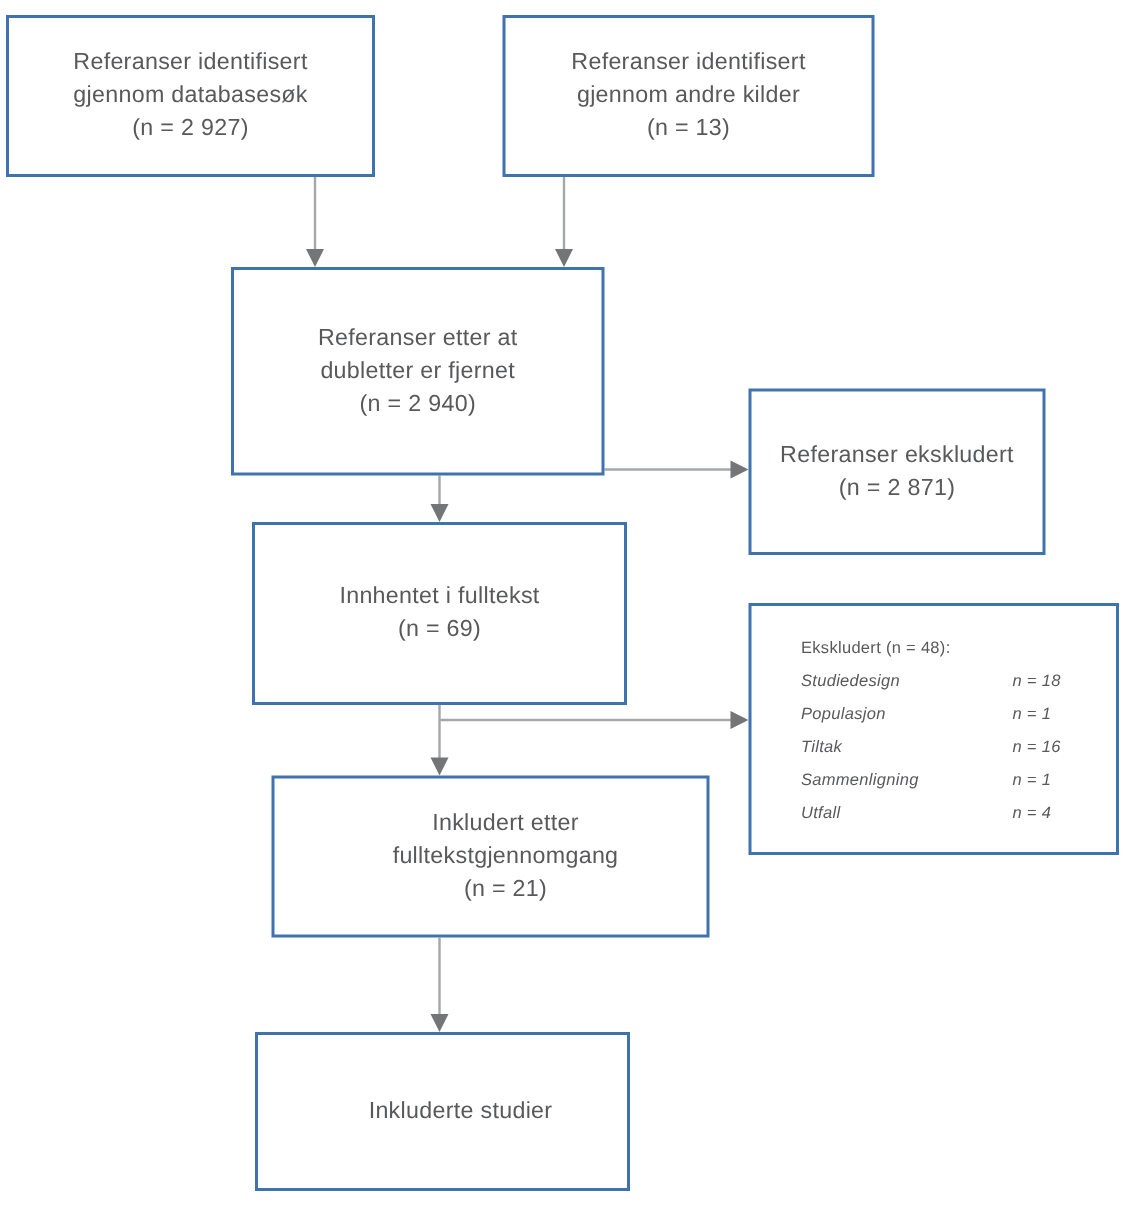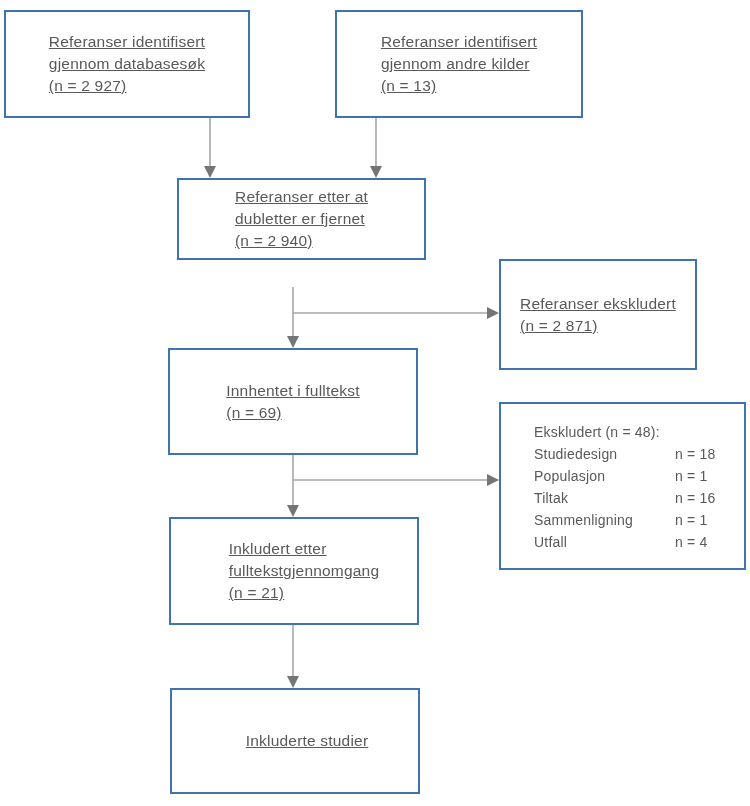--- a/index.html
+++ b/index.html
@@ -26,45 +26,46 @@
     position: absolute;
     box-sizing: border-box;
     background: #ffffff;
     border: 2px solid #3e73ad;
     z-index: 1;
     display: flex;
     align-items: center;
     justify-content: center;
   }
   .box-text {
+    text-align: center;
     font-size: 15.5px;
     line-height: 22px;
     letter-spacing: 0.2px;
-    text-decoration: underline;
   }
   .box-text sup {
     font-size: 9px;
     line-height: 0;
     vertical-align: super;
   }
   .box-list {
     display: block;
     align-items: flex-start;
     justify-content: flex-start;
   }
   .list-inner {
     padding: 17px 8px 0 33px;
-    font-size: 14px;
+    font-size: 11px;
     line-height: 22px;
     letter-spacing: 0.2px;
     text-align: left;
   }
   .excl-row {
     display: grid;
     grid-template-columns: 141px auto;
+    font-style: italic;
   }
 </style>
 </head>
 <body>
 
 <div id="canvas">
 
   <svg id="arrow-layer" width="750" height="806" viewBox="0 0 750 806">
 
     <g>
@@ -112,36 +113,36 @@
   </div>
 
   <div class="box" style="left:335px; top:10px; width:248px; height:108px;">
     <div class="box-text">
       <div>Referanser identifisert</div>
       <div>gjennom andre kilder</div>
       <div>(n = 13)</div>
     </div>
   </div>
 
-  <div class="box" style="left:177px; top:178px; width:249px; height:82px;">
+  <div class="box" style="left:154px; top:178px; width:249px; height:139px;">
     <div class="box-text">
       <div>Referanser etter at</div>
       <div>dubletter er fjernet</div>
       <div>(n = 2 940)</div>
     </div>
   </div>
 
   <div class="box" style="left:499px; top:259px; width:198px; height:111px;">
     <div class="box-text">
       <div>Referanser ekskludert</div>
       <div>(n = 2 871)</div>
     </div>
   </div>
 
-  <div class="box" style="left:168px; top:348px; width:250px; height:107px;">
+  <div class="box" style="left:168px; top:348px; width:250px; height:122px;">
     <div class="box-text">
       <div>Innhentet i fulltekst</div>
       <div>(n = 69)</div>
     </div>
   </div>
 
   <div class="box box-list" style="left:499px; top:402px; width:247px; height:168px;">
     <div class="list-inner">
       <div>Ekskludert (n = 48):</div>
       <div class="excl-row">
@@ -160,21 +161,21 @@
         <span>Sammenligning</span>
         <span>n = 1</span>
       </div>
       <div class="excl-row">
         <span>Utfall</span>
         <span>n = 4</span>
       </div>
     </div>
   </div>
 
-  <div class="box" style="left:169px; top:517px; width:250px; height:108px;padding-left:20px;">
+  <div class="box" style="left:181px; top:517px; width:292px; height:108px;padding-left:20px;">
     <div class="box-text">
       <div>Inkludert etter</div>
       <div>fulltekstgjennomgang</div>
       <div>(n = 21)</div>
     </div>
   </div>
 
   <div class="box" style="left:170px; top:688px; width:250px; height:106px;padding-left:24px;">
     <div class="box-text">
       <div>Inkluderte studier</div>

